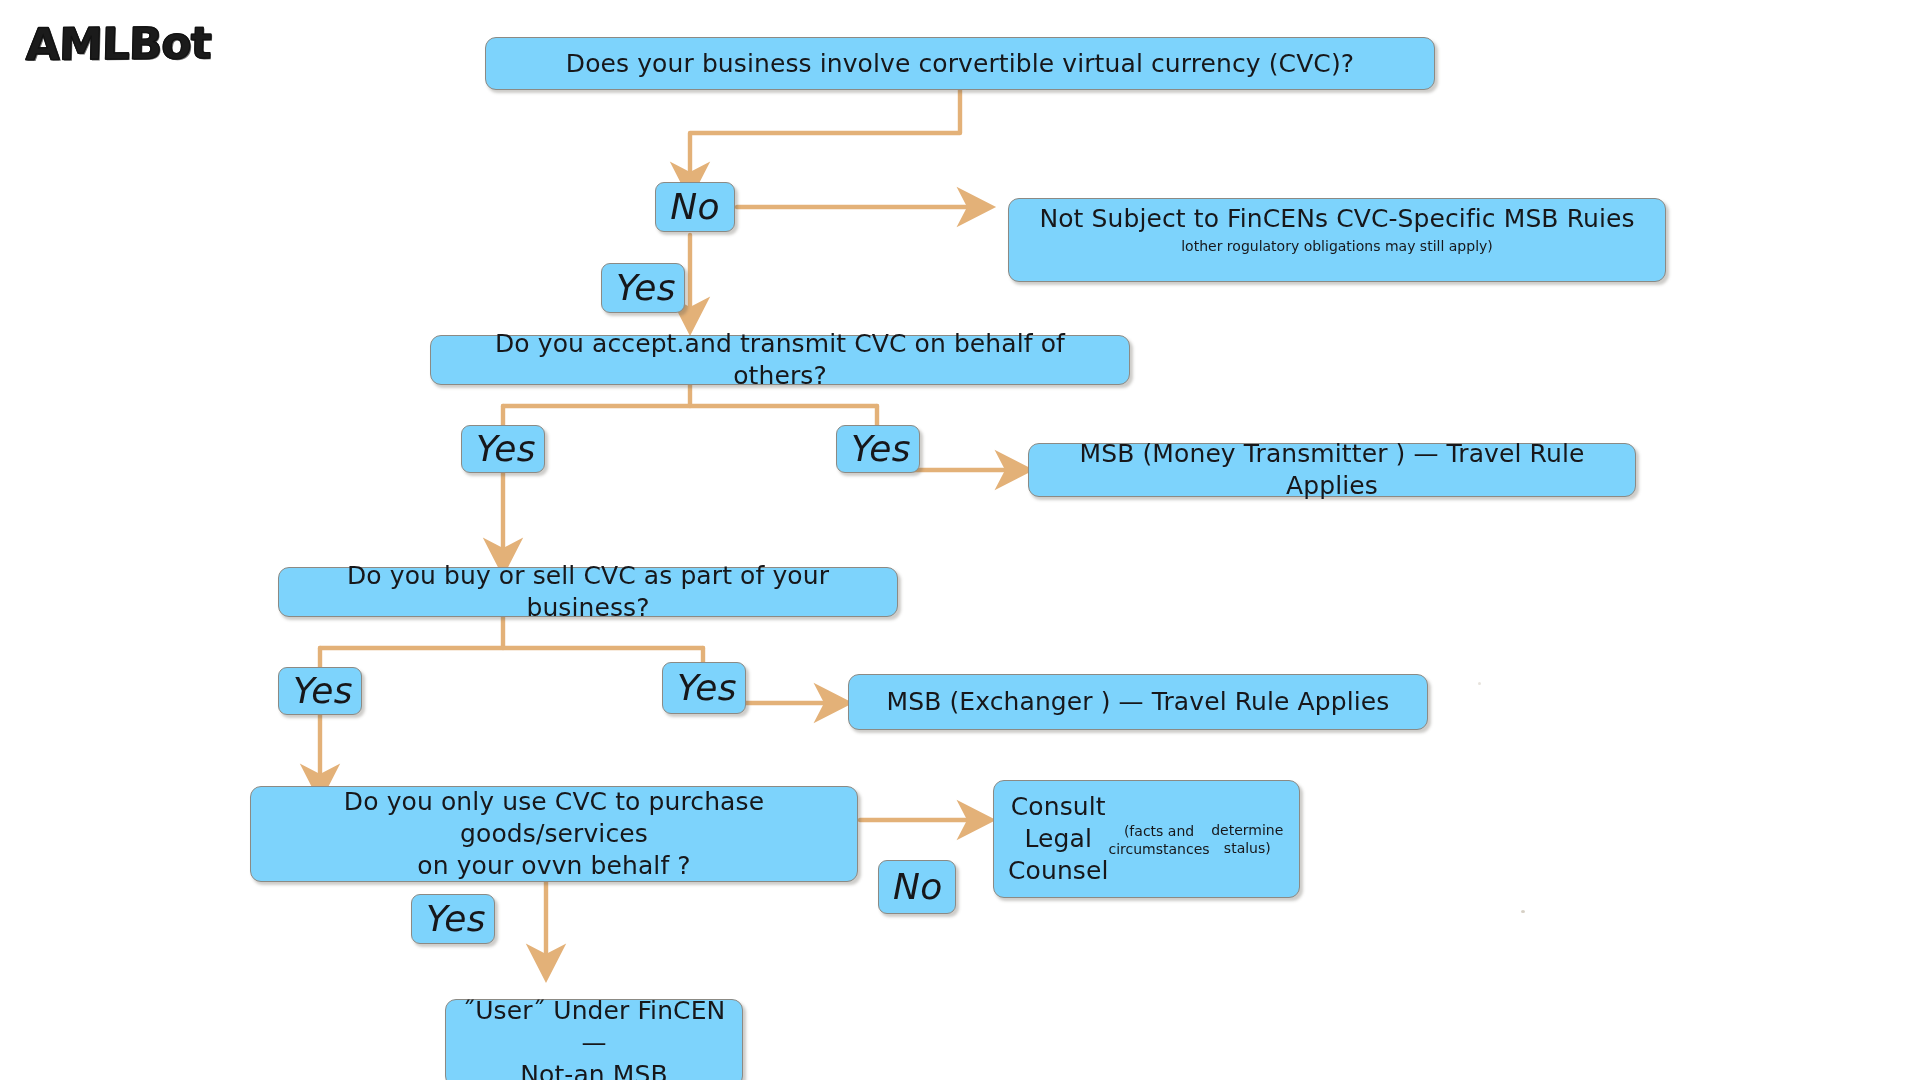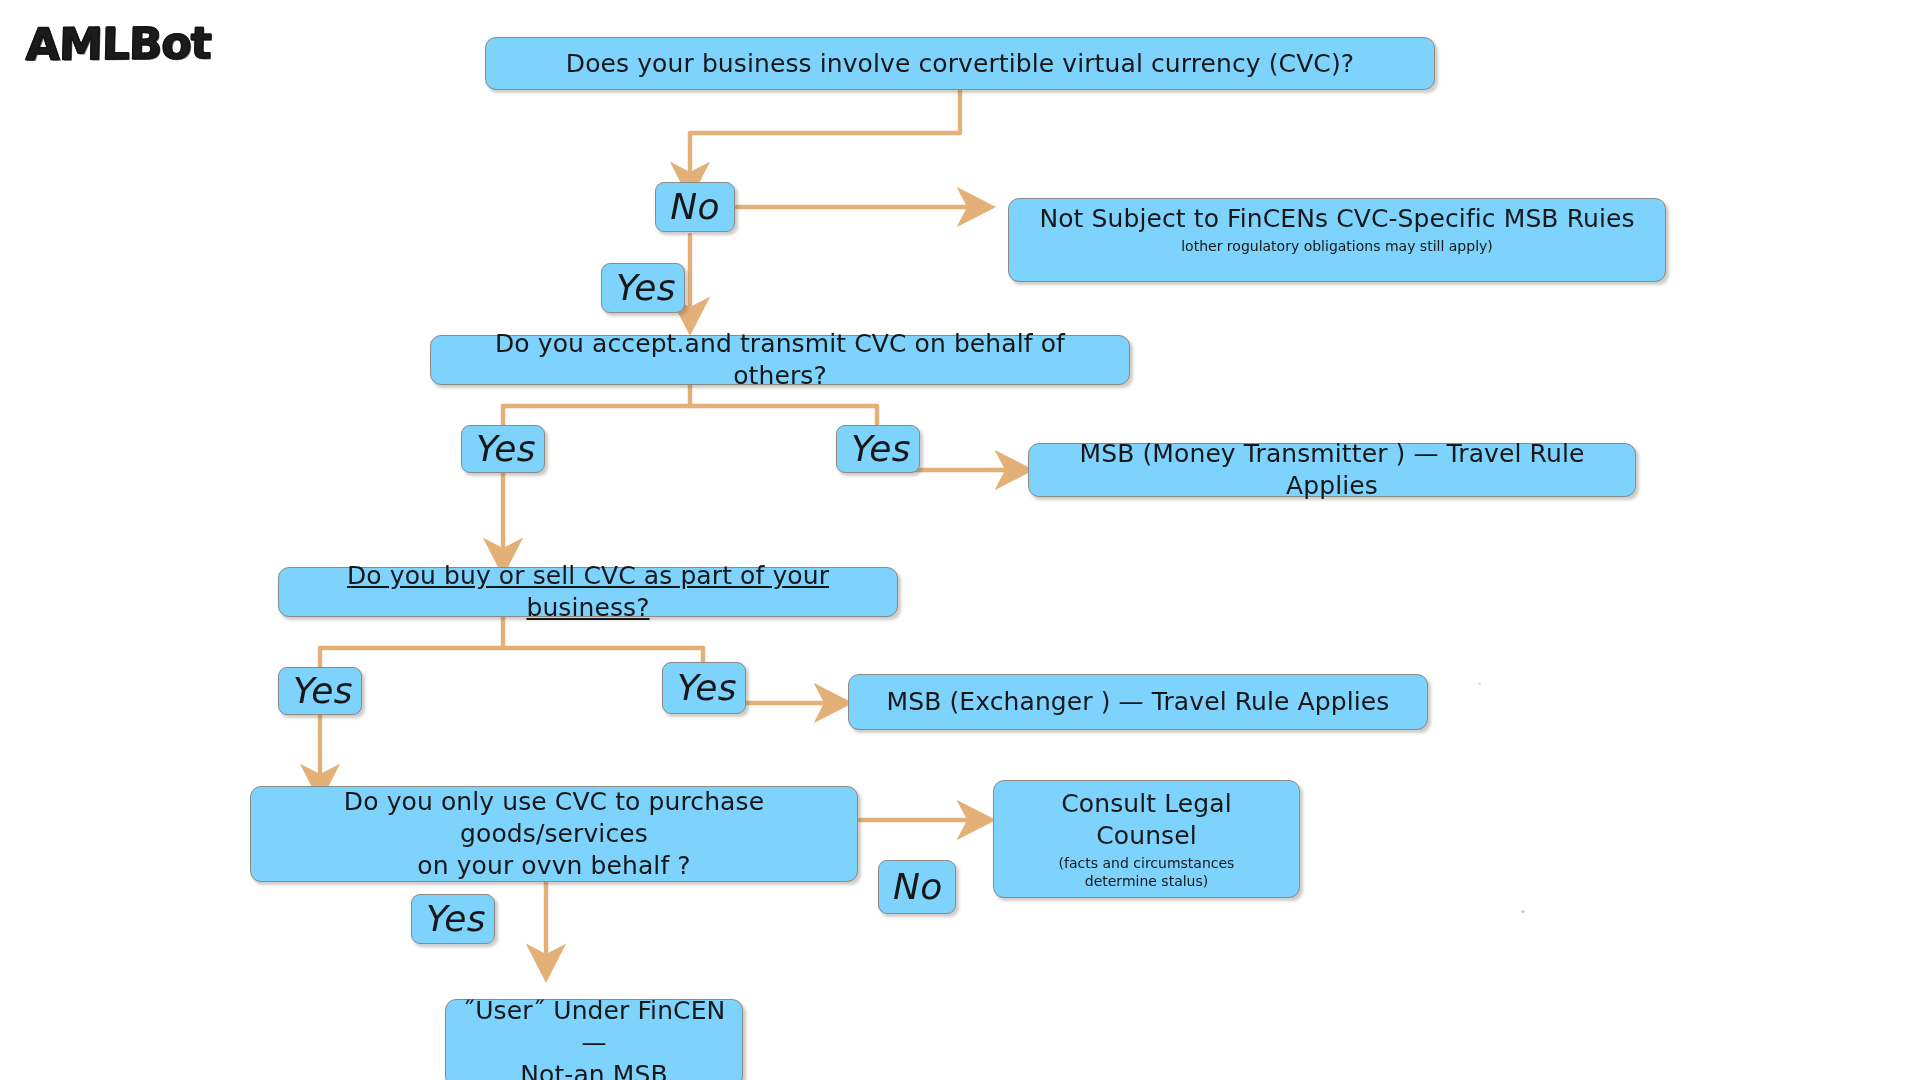--- a/index.html
+++ b/index.html
@@ -183,21 +183,21 @@
   </div>
 
   <div class="node chip" style="left:836px; top:425px; width:84px; height:48px;">
     <span class="t">Yes</span>
   </div>
 
   <div class="node o" style="left:1028px; top:443px; width:608px; height:54px;">
     <span class="t">MSB (Money Transmitter ) — Travel Rule Applies</span>
   </div>
 
-  <div class="node q" style="left:278px; top:567px; width:620px; height:50px;text-decoration:underline;">
+  <div class="node q" style="left:278px; top:567px; width:620px; height:50px;">
     <span class="t">Do you buy or sell CVC as part of your business?</span>
   </div>
 
   <div class="node chip" style="left:278px; top:667px; width:84px; height:48px;">
     <span class="t">Yes</span>
   </div>
 
   <div class="node chip" style="left:662px; top:662px; width:84px; height:52px;">
     <span class="t">Yes</span>
   </div>
@@ -208,21 +208,21 @@
   </div>
 
   <div class="node o" style="left:848px; top:674px; width:580px; height:56px;">
     <span class="t">MSB (Exchanger ) — Travel Rule Applies</span>
   </div>
 
   <div class="node chip" style="left:878px; top:860px; width:78px; height:54px;">
     <span class="t">No</span>
   </div>
 
-  <div class="node o" style="left:993px; top:780px; width:307px; height:118px; flex-direction:column; ">
+  <div class="node o" style="left:993px; top:780px; width:307px; height:118px; ">
     <span class="t">Consult Legal Counsel</span>
     <span class="sub">(facts and circumstances</span>
     <span class="sub" style="margin-top:0;">determine stalus)</span>
   </div>
 
   <div class="node chip" style="left:411px; top:894px; width:84px; height:50px;">
     <span class="t">Yes</span>
   </div>
 
   <div class="node o" style="left:445px; top:963px; width:298px; height:88px; flex-direction:column; justify-content:center;margin-top:36px;">

